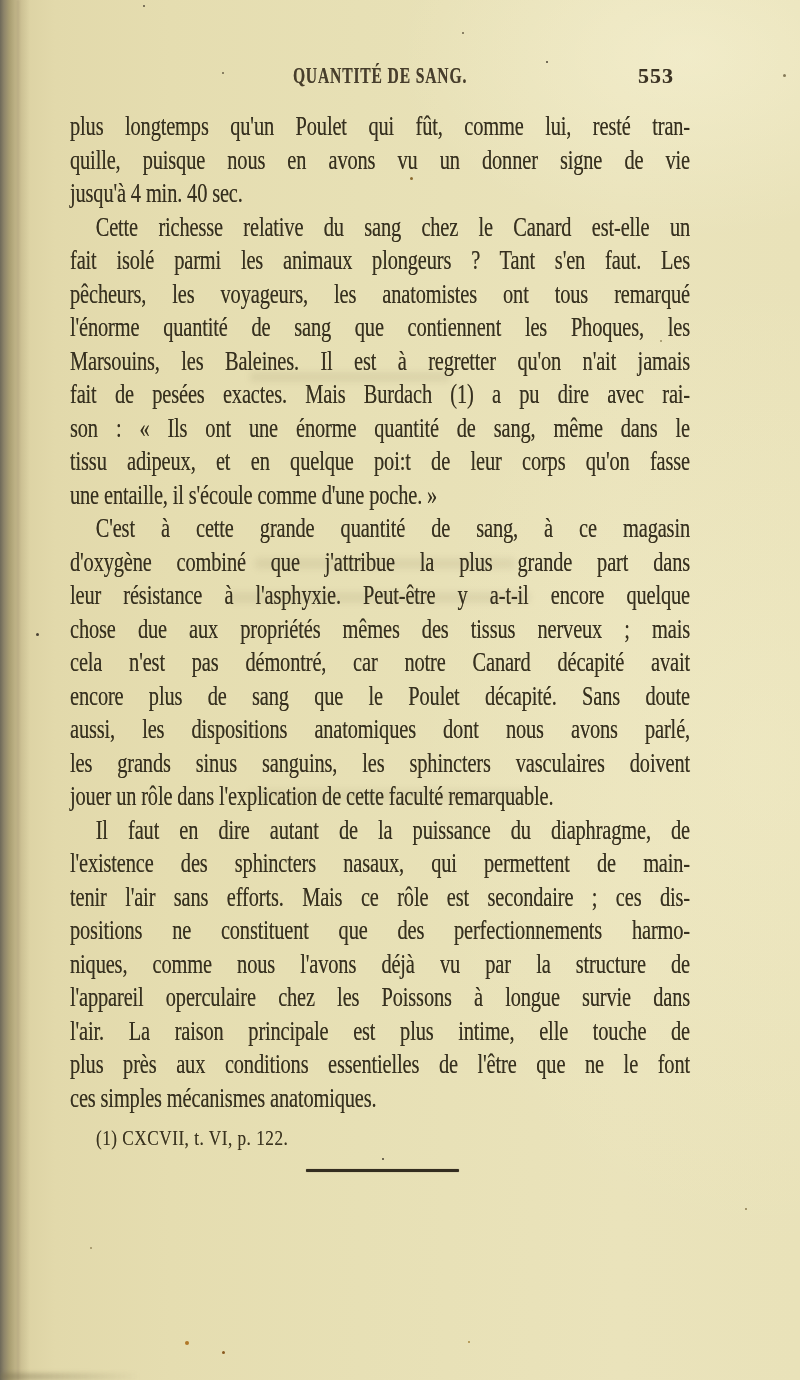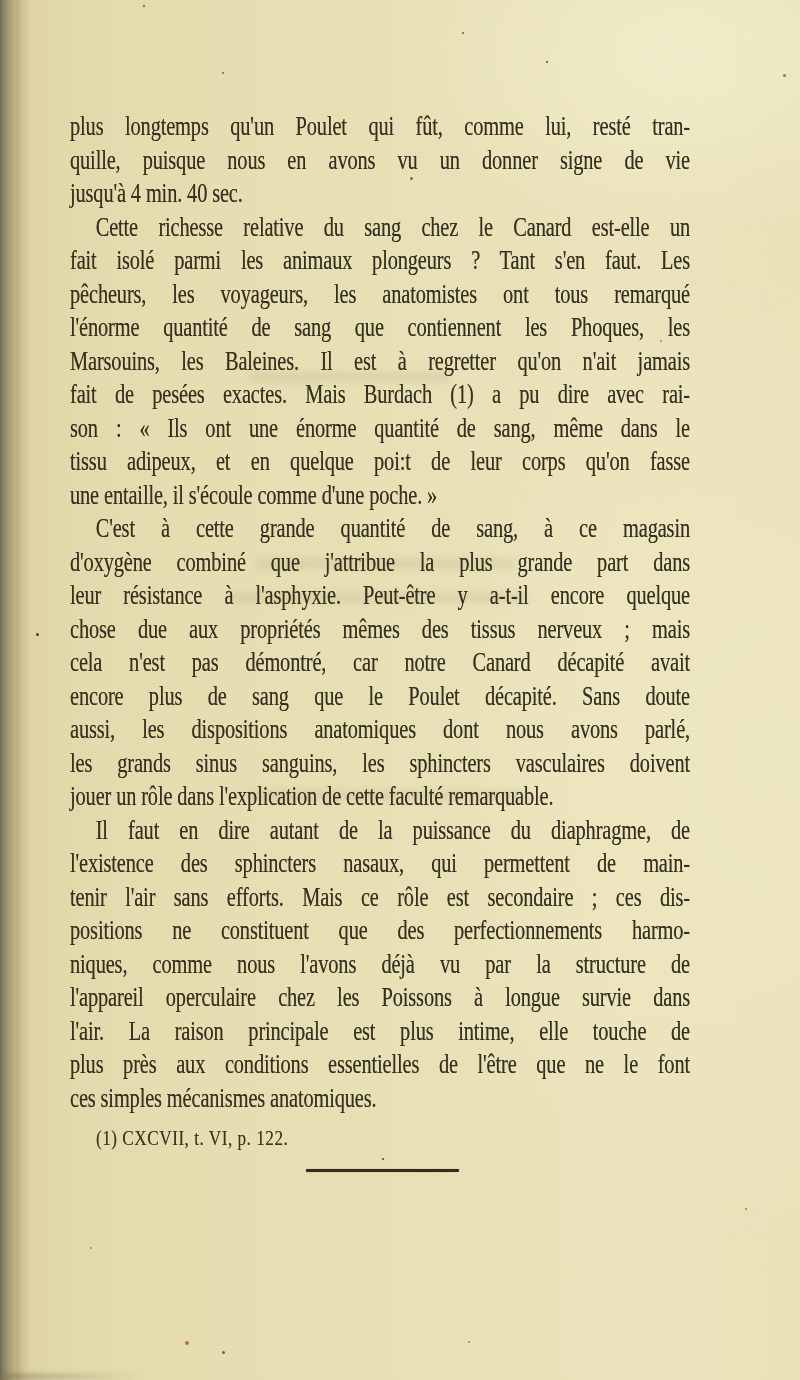--- a/index.html
+++ b/index.html
@@ -103,20 +103,24 @@
 
   <div class="gutter-edge"></div>
   <div class="gutter-crease"></div>
   <div class="bottom-left-shade"></div>
 
   <div class="ghost" style="left:250px; top:372px; width:200px; height:10px;"></div>
   <div class="ghost" style="left:255px; top:558px; width:260px; height:11px;"></div>
   <div class="ghost" style="left:230px; top:592px; width:300px; height:11px;"></div>
   <div class="ghost" style="left:250px; top:790px; width:280px; height:11px;"></div>
 
+  <div class="header">
+    <span class="running-title">QUANTITÉ DE SANG.</span>
+    <span class="page-number">553</span>
+  </div>
 
   <div class="body-text" id="bodyText">
       <div class="line">plus longtemps qu'un Poulet qui fût, comme lui, resté tran-</div>
       <div class="line">quille, puisque nous en avons vu un donner signe de vie</div>
       <div class="line last">jusqu'à 4 min. 40 sec.</div>
       <div class="line indent">Cette richesse relative du sang chez le Canard est-elle un</div>
       <div class="line">fait isolé parmi les animaux plongeurs ? Tant s'en faut. Les</div>
       <div class="line">pêcheurs, les voyageurs, les anatomistes ont tous remarqué</div>
       <div class="line">l'énorme quantité de sang que contiennent les Phoques, les</div>
       <div class="line">Marsouins, les Baleines. Il est à regretter qu'on n'ait jamais</div>

